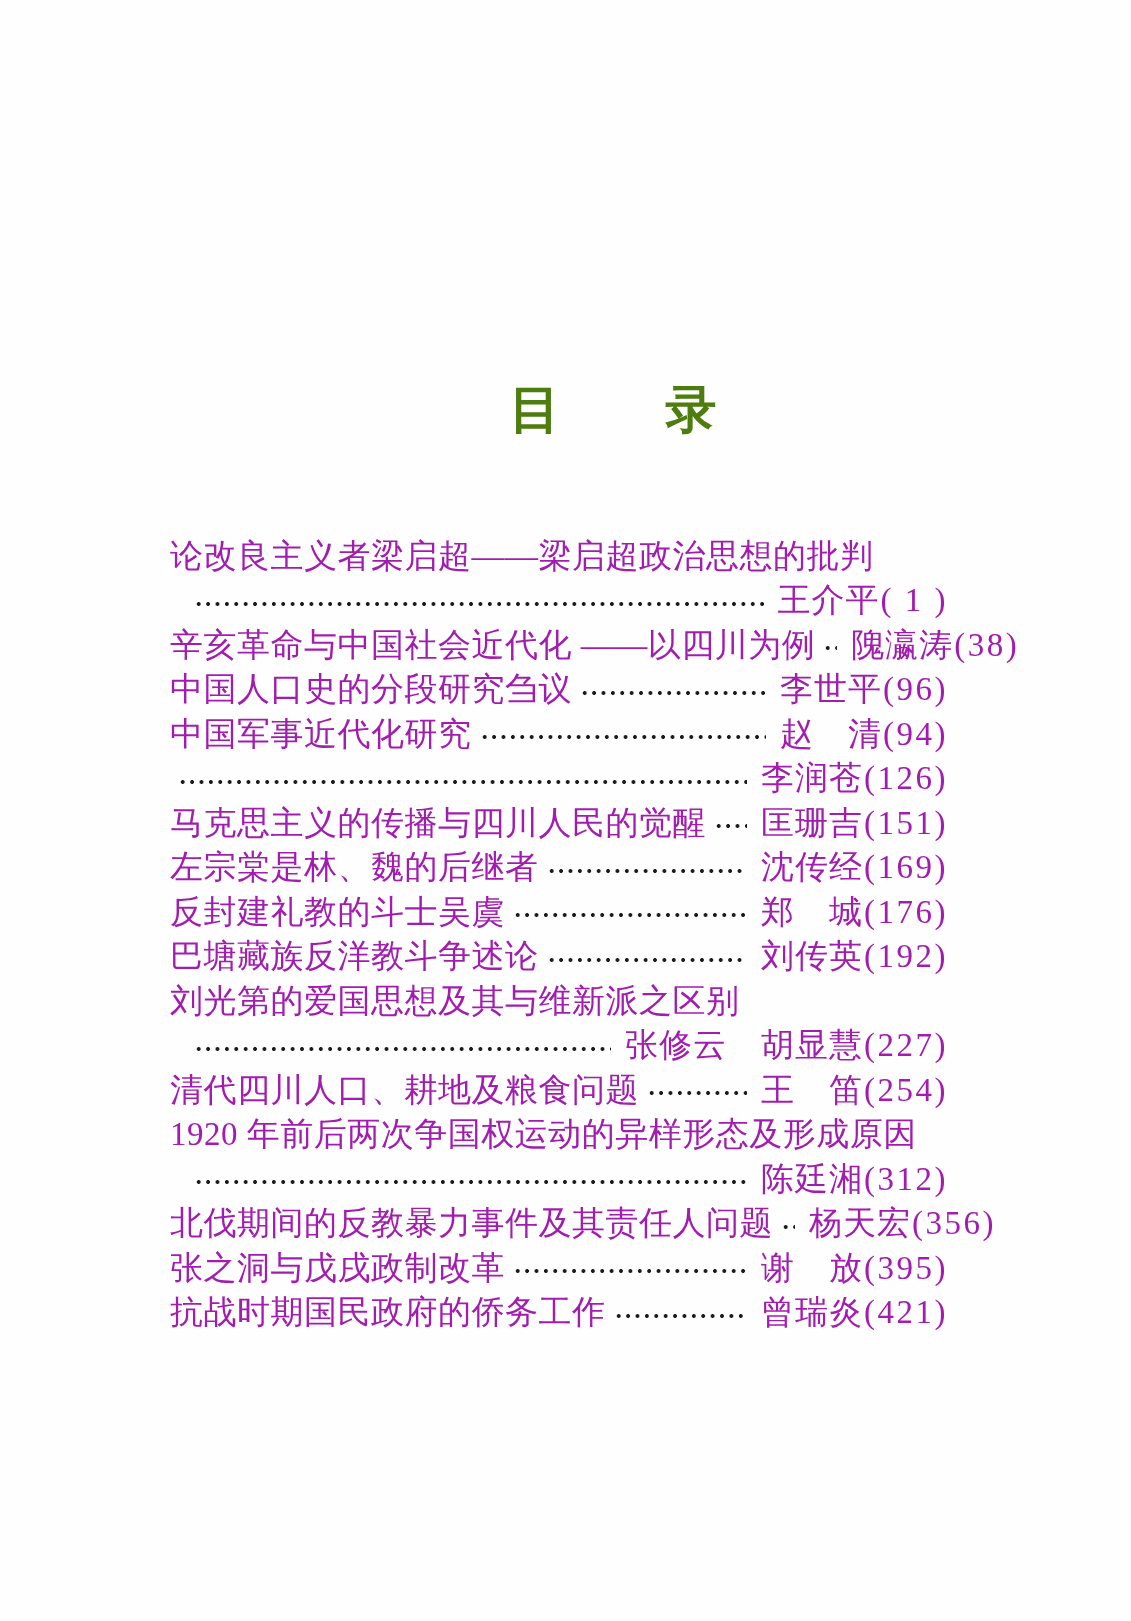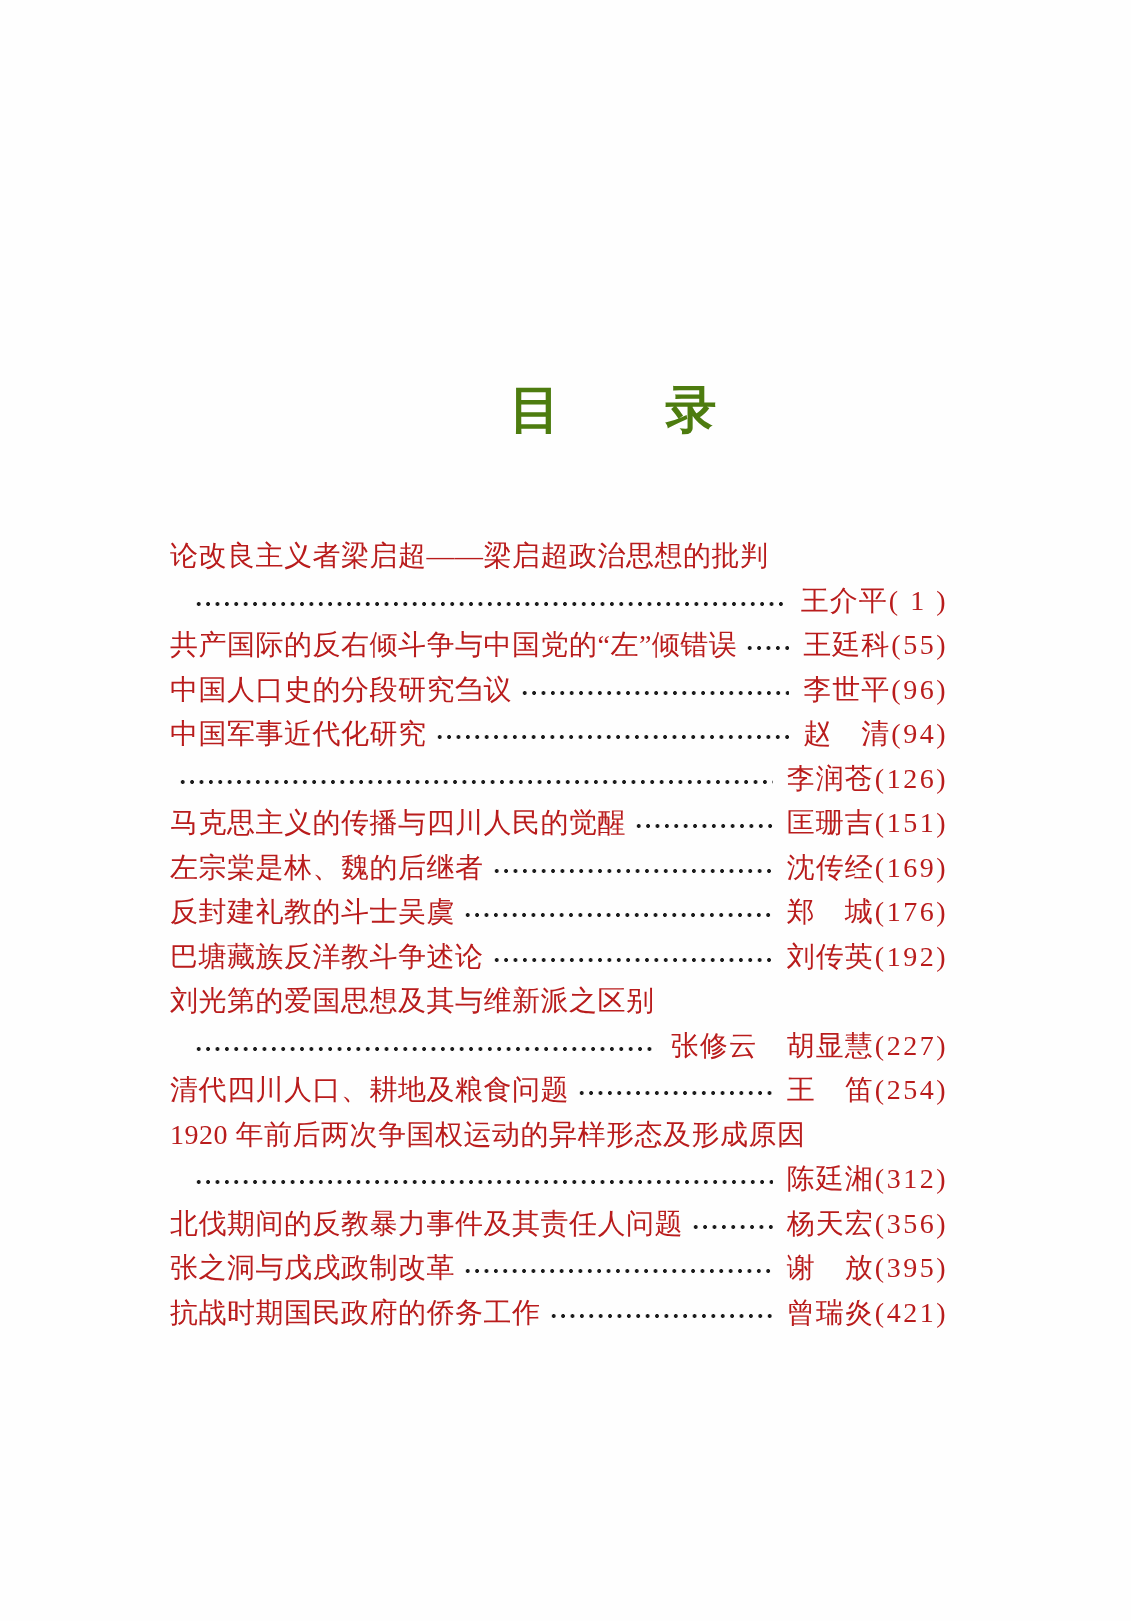--- a/index.html
+++ b/index.html
@@ -38,23 +38,23 @@
   .toc {
     position: absolute;
     left: 170px;
     top: 534px;
     width: 778px;
   }
   .toc-row {
     display: flex;
     align-items: center;
     height: 44.5px;
-    font-size: 28px;
+    font-size: 33px;
     white-space: nowrap;
-    color: #b91c1c;
+    color: #a21caf;
   }
   .toc-row.continuation {
     padding-left: 16px;
   }
   .entry-title {
     flex: 0 0 auto;
     letter-spacing: 0.5px;
   }
   .leader {
     flex: 1 1 auto;
@@ -85,24 +85,24 @@
   <div class="toc" id="toc">
       <div class="toc-row title-only">
         <span class="entry-title">论改良主义者梁启超——梁启超政治思想的批判</span>
       </div>
       <div class="toc-row continuation">
         <span class="leader"></span>
         <span class="entry-author">王介平</span>
         <span class="entry-page">( 1 )</span>
       </div>
       <div class="toc-row full">
-        <span class="entry-title">共产国际的反右倾斗争与中国党的“左”倾错误</span>
+        <span class="entry-title">辛亥革命与中国社会近代化 ——以四川为例</span>
         <span class="leader"></span>
-        <span class="entry-author">王廷科</span>
-        <span class="entry-page">(55)</span>
+        <span class="entry-author">隗瀛涛</span>
+        <span class="entry-page">(38)</span>
       </div>
       <div class="toc-row full">
         <span class="entry-title">中国人口史的分段研究刍议</span>
         <span class="leader"></span>
         <span class="entry-author">李世平</span>
         <span class="entry-page">(96)</span>
       </div>
       <div class="toc-row full">
         <span class="entry-title">中国军事近代化研究</span>
         <span class="leader"></span>

